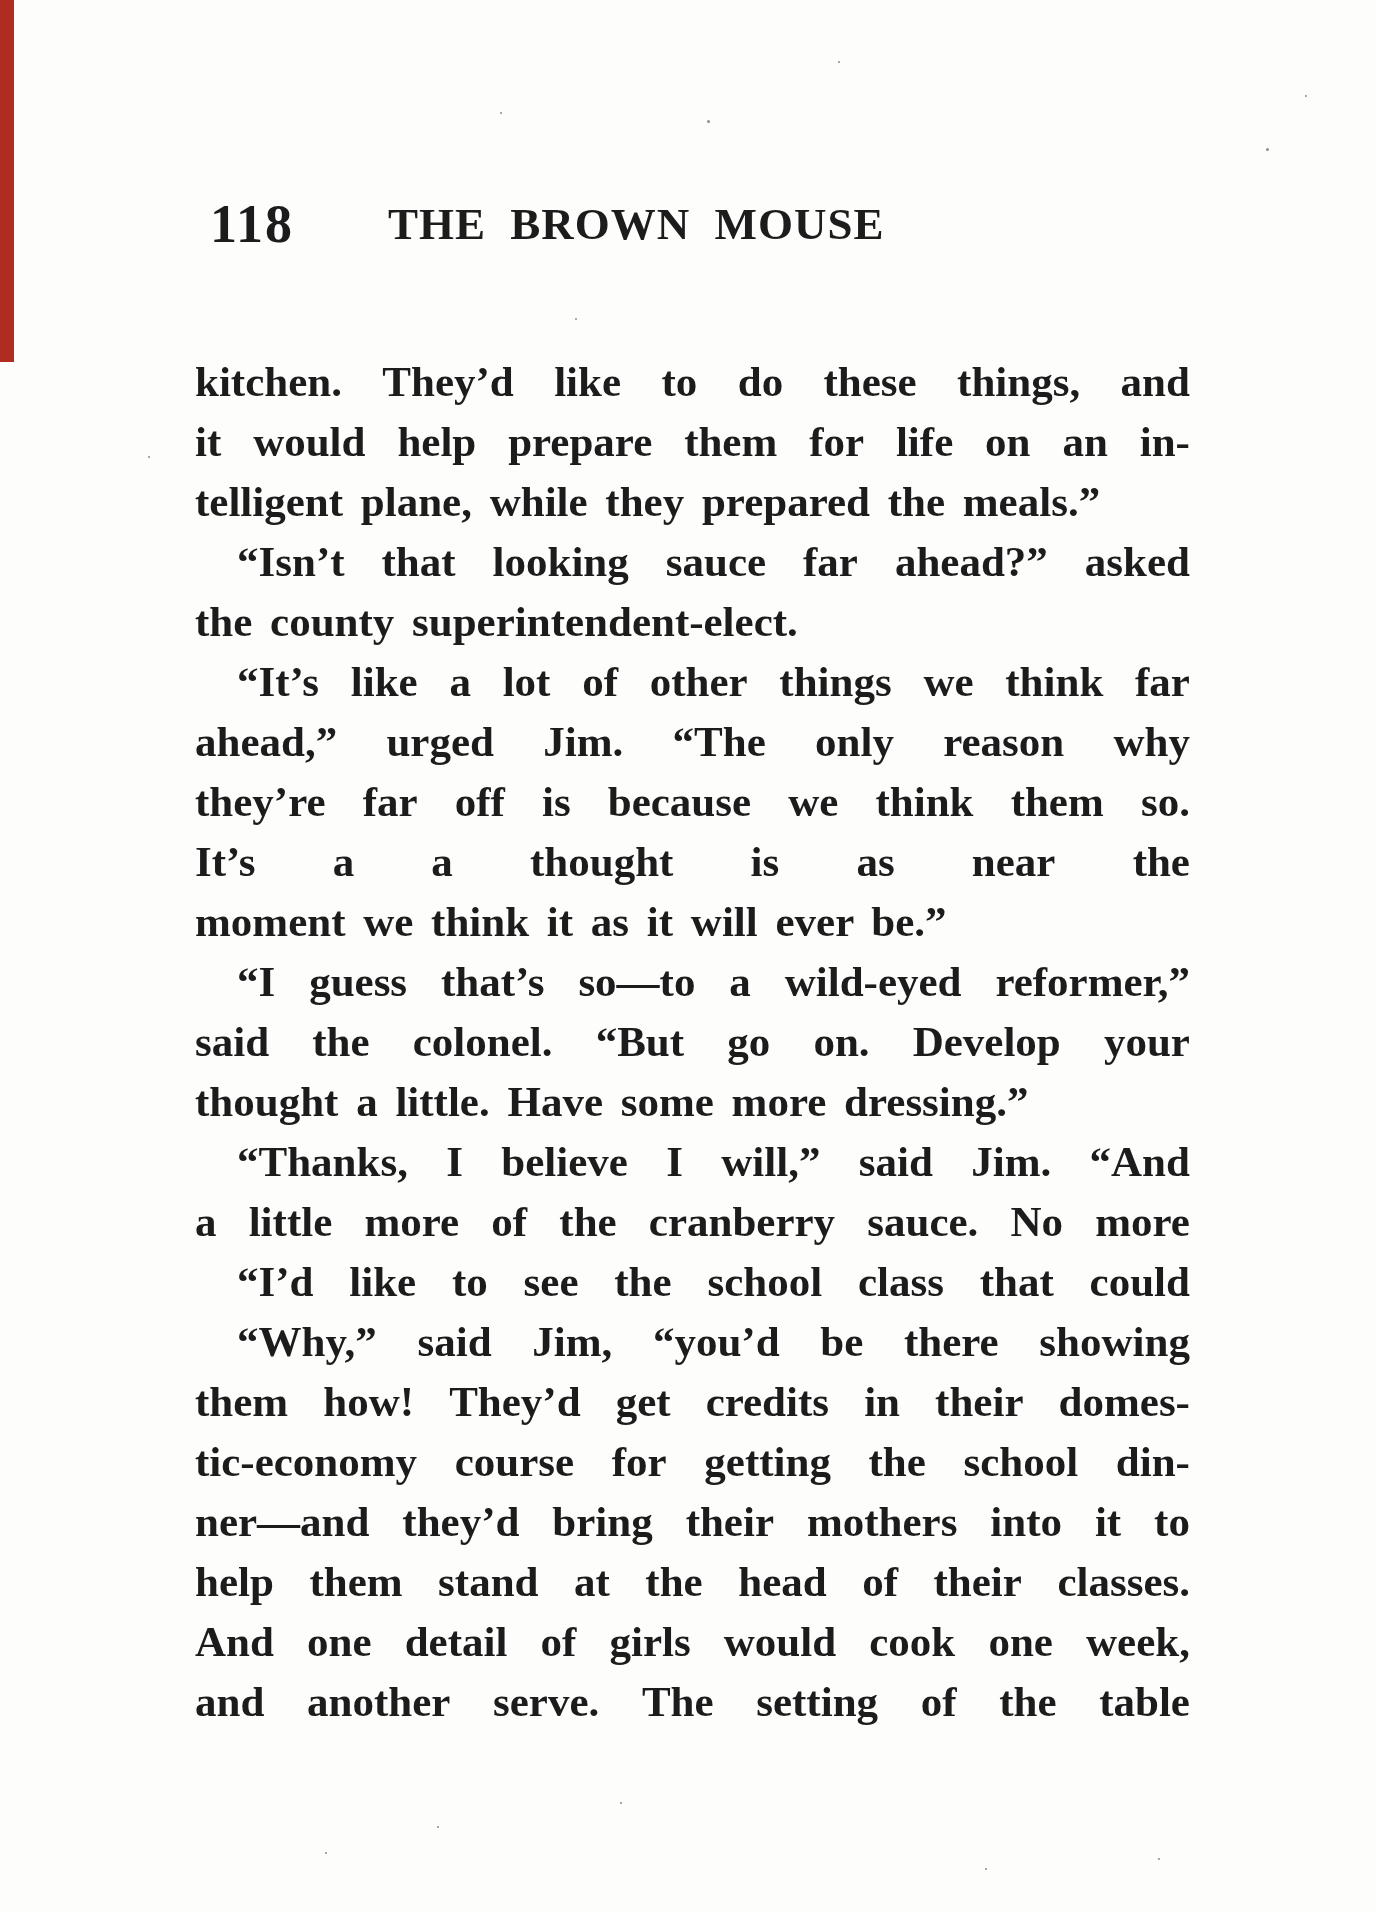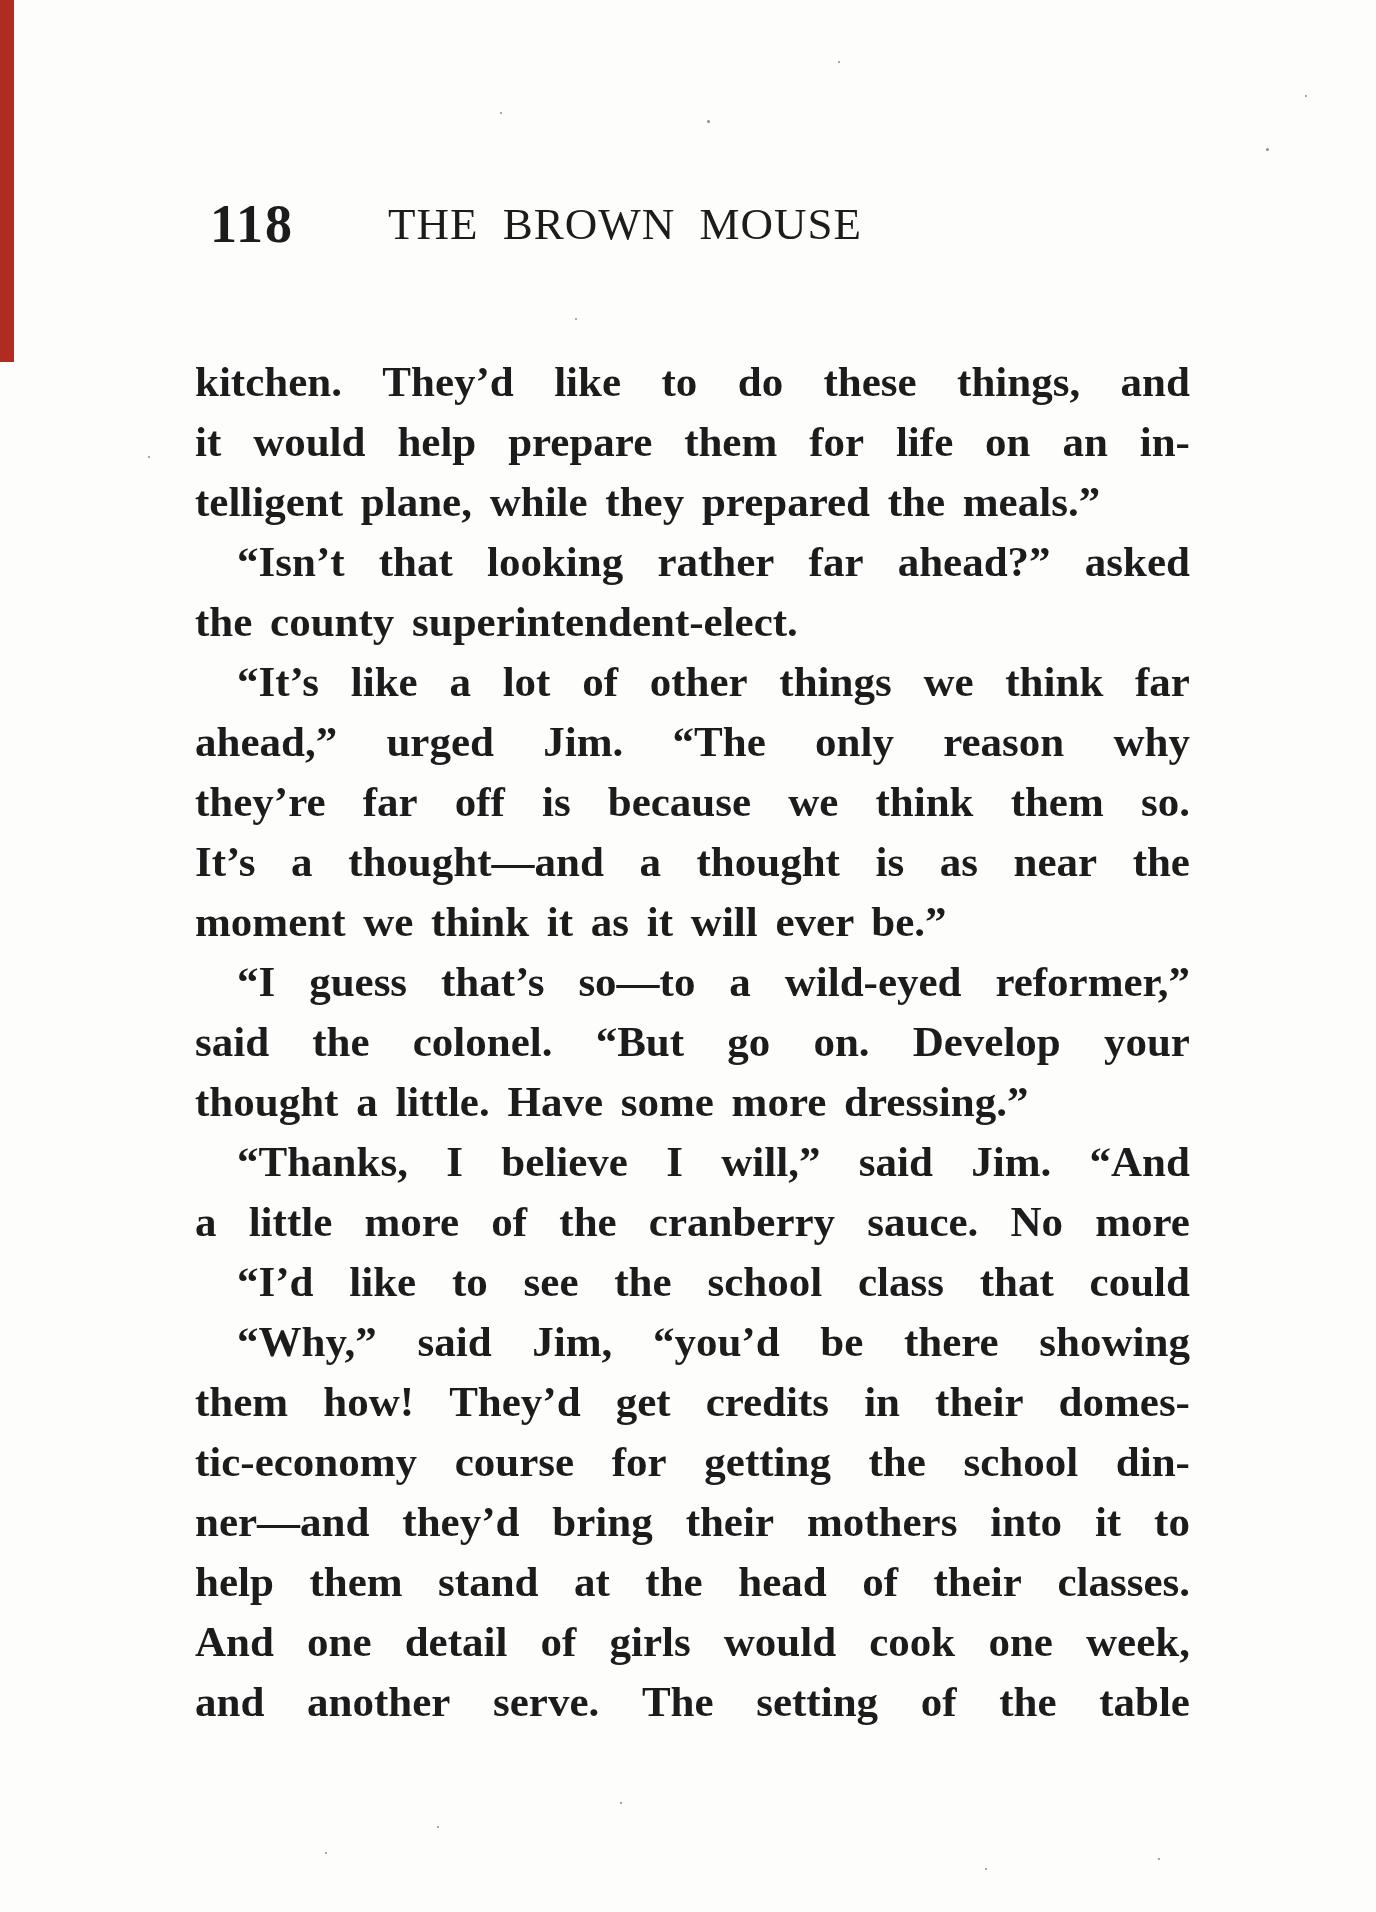--- a/index.html
+++ b/index.html
@@ -24,21 +24,21 @@
   .pageno {
     position: absolute;
     left: 210px; top: 200px;
     font-size: 54px; font-weight: 700;
     line-height: 48px;
     letter-spacing: 2px;
   }
   .title {
     position: absolute;
     left: 388px; top: 200px;
-    font-size: 45px; font-weight: 400;
+    font-size: 45px; font-weight: 700;
     line-height: 48px;
     letter-spacing: 1px;
     word-spacing: 12px;
     white-space: nowrap;
   }
   
   .text-col {
     position: absolute;
     left: 195px; top: 352px;
     width: 995px;
@@ -98,21 +98,21 @@
         <span>life</span>
         <span>on</span>
         <span>an</span>
         <span>in-</span>
       </div>
       <div class="line">telligent plane, while they prepared the meals.”</div>
       <div class="line just indent">
         <span>“Isn’t</span>
         <span>that</span>
         <span>looking</span>
-        <span>rather</span>
+        <span>sauce</span>
         <span>far</span>
         <span>ahead?”</span>
         <span>asked</span>
       </div>
       <div class="line">the county superintendent-elect.</div>
       <div class="line just indent">
         <span>“It’s</span>
         <span>like</span>
         <span>a</span>
         <span>lot</span>
@@ -139,21 +139,20 @@
         <span>is</span>
         <span>because</span>
         <span>we</span>
         <span>think</span>
         <span>them</span>
         <span>so.</span>
       </div>
       <div class="line just">
         <span>It’s</span>
         <span>a</span>
-        <span>thought—and</span>
         <span>a</span>
         <span>thought</span>
         <span>is</span>
         <span>as</span>
         <span>near</span>
         <span>the</span>
       </div>
       <div class="line">moment we think it as it will ever be.”</div>
       <div class="line just indent">
         <span>“I</span>

